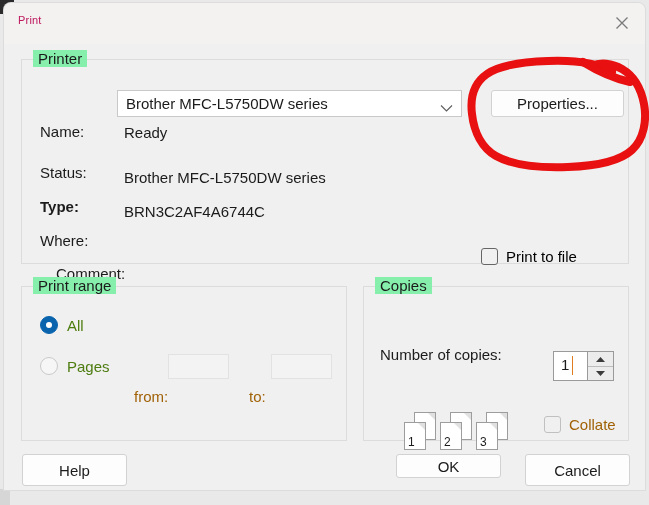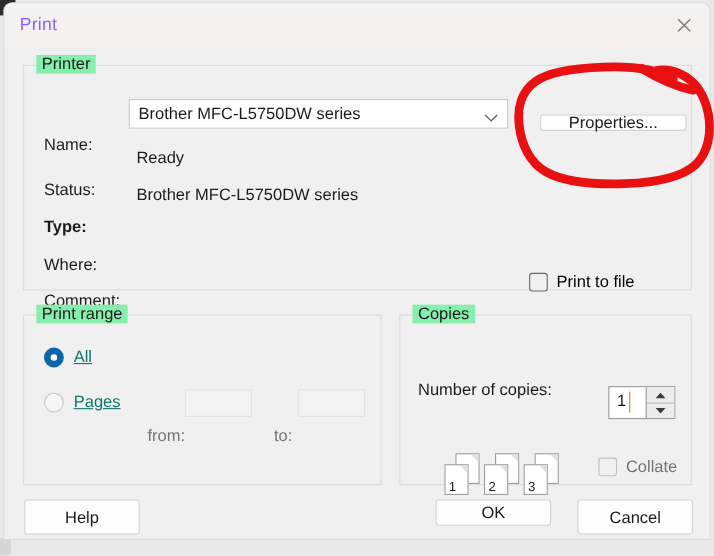--- a/index.html
+++ b/index.html
@@ -55,22 +55,22 @@
     left: 0; top: 0;
     width: 641px;
     height: 41px;
     background: #f3f2f1;
     border-bottom: 1px solid #ececec;
   }
   .title-text {
     position: absolute;
     left: 14px;
     top: 11px;
-    font-size: 16px;
-    color: #8b5cf6;
+    font-size: 11px;
+    color: #be185d;
     letter-spacing: 0.2px;
   }
   .close-btn {
     position: absolute;
     right: 0; top: 0;
     width: 46px; height: 40px;
     display: flex;
     align-items: center;
     justify-content: center;
     cursor: default;
@@ -154,21 +154,21 @@
     font-family: "Liberation Sans", sans-serif;
     font-size: 15px;
     color: #1b1b1b;
     display: flex;
     align-items: center;
     justify-content: center;
     box-sizing: border-box;
     cursor: default;
   }
 
-  #properties-btn { left: 487px; top: 60px;  width: 133px; height: 15px; }
+  #properties-btn { left: 487px; top: 46px;  width: 133px; height: 27px; }
   #help-btn       { left: 18px;  top: 410px; width: 105px; height: 32px; }
   #ok-btn         { left: 392px; top: 410px; width: 105px; height: 24px; }
   #cancel-btn     { left: 521px; top: 410px; width: 105px; height: 32px; }
 
   
   .checkbox-row {
     position: absolute;
     display: flex;
     align-items: center;
     gap: 8px;
@@ -176,31 +176,30 @@
   }
   .cbx {
     width: 17px; height: 17px;
     border: 1px solid #666;
     border-radius: 3px;
     background: #f0f0f0;
     box-sizing: border-box;
     flex: none;
   }
   .cbx.disabled { border-color: #c0c0c0; }
-  .lbl-disabled { color: #737373; }
+  .lbl-disabled { color: #a16207; }
 
   
   .radio-row {
     position: absolute;
     display: flex;
-    align-items: flex-start;
+    align-items: center;
     gap: 9px;
     font-size: 15px;
-    color: #0f766e;
-    text-decoration: underline;
+    color: #4d7c0f;
   }
   .radio {
     width: 18px; height: 18px;
     border-radius: 50%;
     box-sizing: border-box;
     flex: none;
     position: relative;
   }
   .radio.on {
     background: #0a64ad;
@@ -348,28 +347,29 @@
       <div class="cb-arrow">
         <svg width="13" height="9" viewBox="0 0 13 9">
           <path d="M1 1.5 L6.5 7 L12 1.5" stroke="#5d5d5d" stroke-width="1.1" fill="none"></path>
         </svg>
       </div>
     </div>
 
     <div class="btn" id="properties-btn">Properties...</div>
 
     <div class="field-label" style="left:36px; top:91px;">Status:</div>
-    <div class="field-value" style="left:120px; top:91px;">Ready</div>
+    <div class="field-value" style="left:120px; top:80px;">Ready</div>
 
     <div class="field-label" style="left:36px; top:125px;font-weight:bold;">Type:</div>
     <div class="field-value" style="left:120px; top:125px;">Brother MFC-L5750DW series</div>
 
     <div class="field-label" style="left:36px; top:159px;">Where:</div>
-
-    <div class="field-label" style="left:36px; top:192px;">Comment:</div>
+    <div class="field-value" style="left:120px; top:159px;">BRN3C2AF4A6744C</div>
+
+    <div class="field-label" style="left:52px; top:192px;">Comment:</div>
     <div class="field-value" style="left:120px; top:192px;"></div>
 
     <div class="checkbox-row" style="left:477px; top:204px;">
       <span class="cbx"></span>
       <span>Print to file</span>
     </div>
 
     <div class="groupbox" id="range-group">
       <div class="group-label">Print range</div>
     </div>

